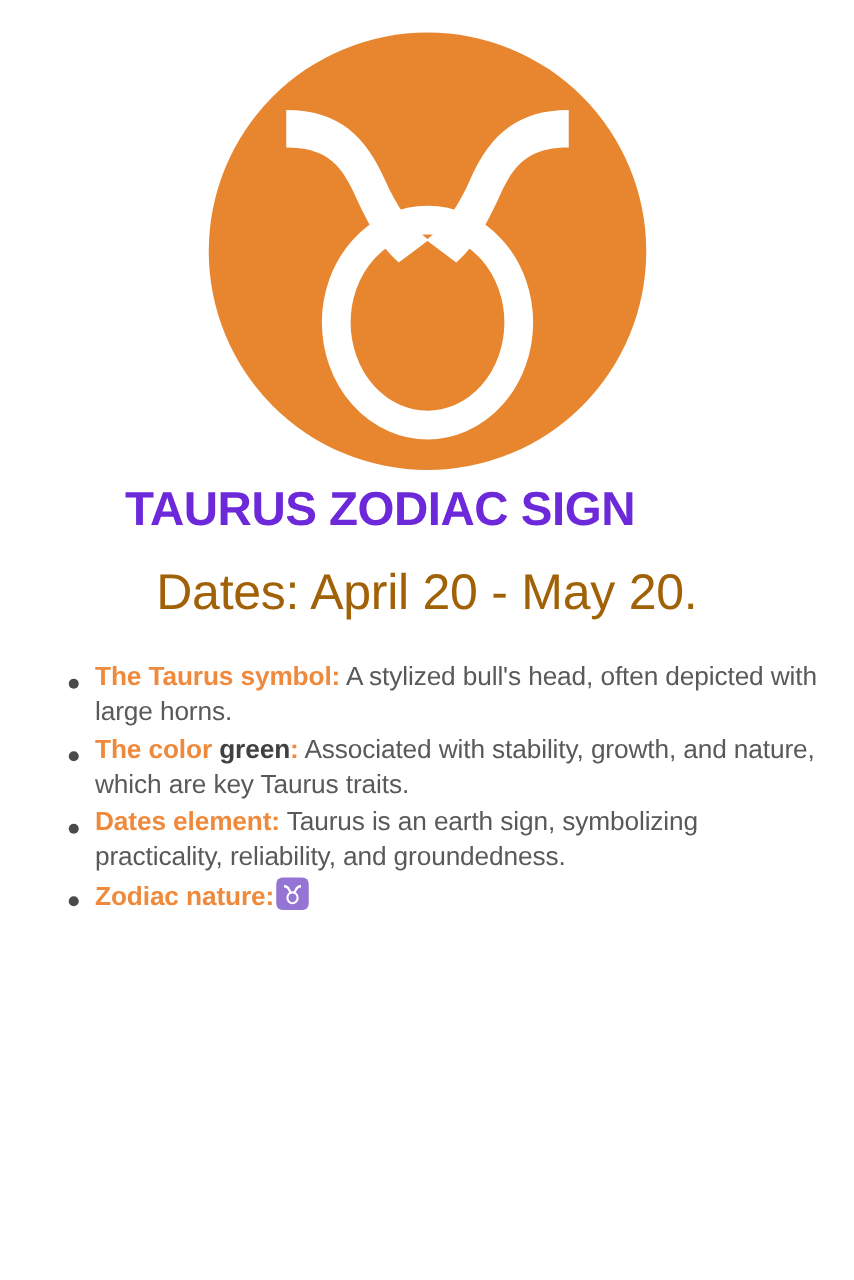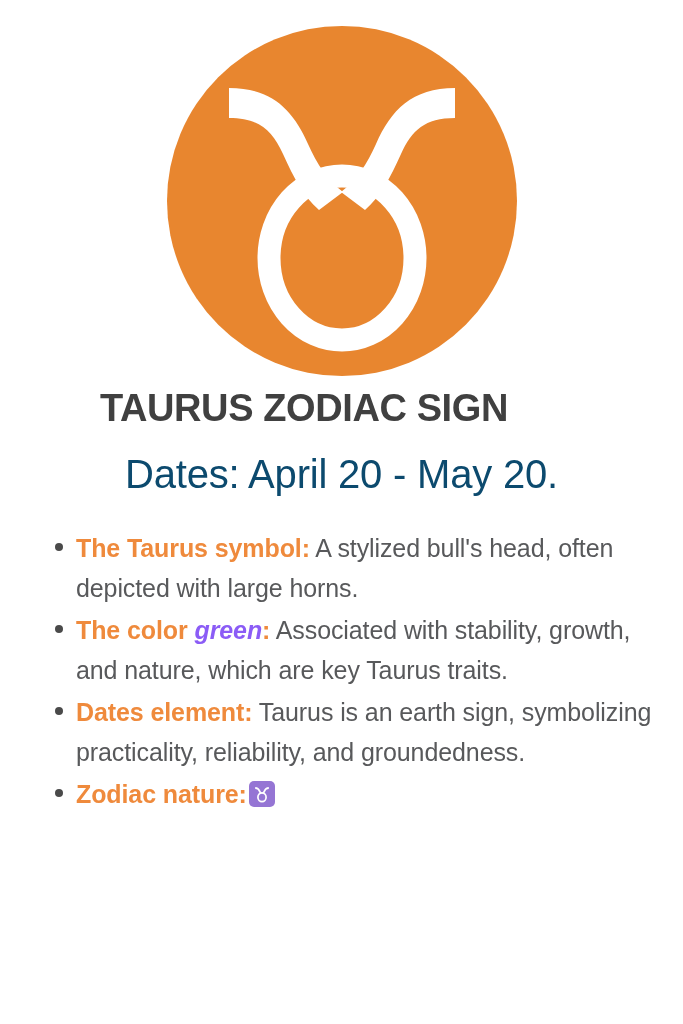--- a/index.html
+++ b/index.html
@@ -46,34 +46,34 @@
     height: 350px;
   }
 
   
   .title {
     position: absolute;
     left: 0;
     top: 386px;
     width: 608px;
     text-align: center;
-    color: #404040;
+    color: #6d28d9;
     font-size: 38px;
     font-weight: 700;
     letter-spacing: -0.4px;
     line-height: 44px;
     white-space: nowrap;
   }
   .subtitle {
     position: absolute;
     left: 0;
     top: 450px;
     width: 683px;
     text-align: center;
-    color: #0c4a6e;
+    color: #a16207;
     font-size: 40px;
     font-weight: 400;
     line-height: 48px;
     letter-spacing: -0.2px;
     white-space: nowrap;
   }
 
   
   .facts {
     position: absolute;
@@ -82,41 +82,40 @@
     width: 612px;
     margin: 0;
     padding: 0;
     list-style: none;
   }
   .fact {
     position: relative;
     padding-left: 32px;
     margin: 0 0 2px 0;
     color: #58595b;
-    font-size: 25px;
-    line-height: 40px;
+    font-size: 21px;
+    line-height: 28px;
     font-weight: 400;
     letter-spacing: -0.1px;
   }
   .fact-bullet {
     position: absolute;
     left: 11px;
     top: 15px;
     width: 8px;
     height: 8px;
     border-radius: 50%;
     background: #4a4a4a;
   }
   .fact-label {
     color: #ef8a3c;
     font-weight: 700;
   }
   .fact-label .hl-green {
-    color: #8b5cf6;
-    font-style: italic;
+    color: #404040;
   }
   .fact-text {
     color: #58595b;
   }
 
   
   .zodiac-badge {
     display: inline-block;
     vertical-align: -4px;
     width: 26px;

